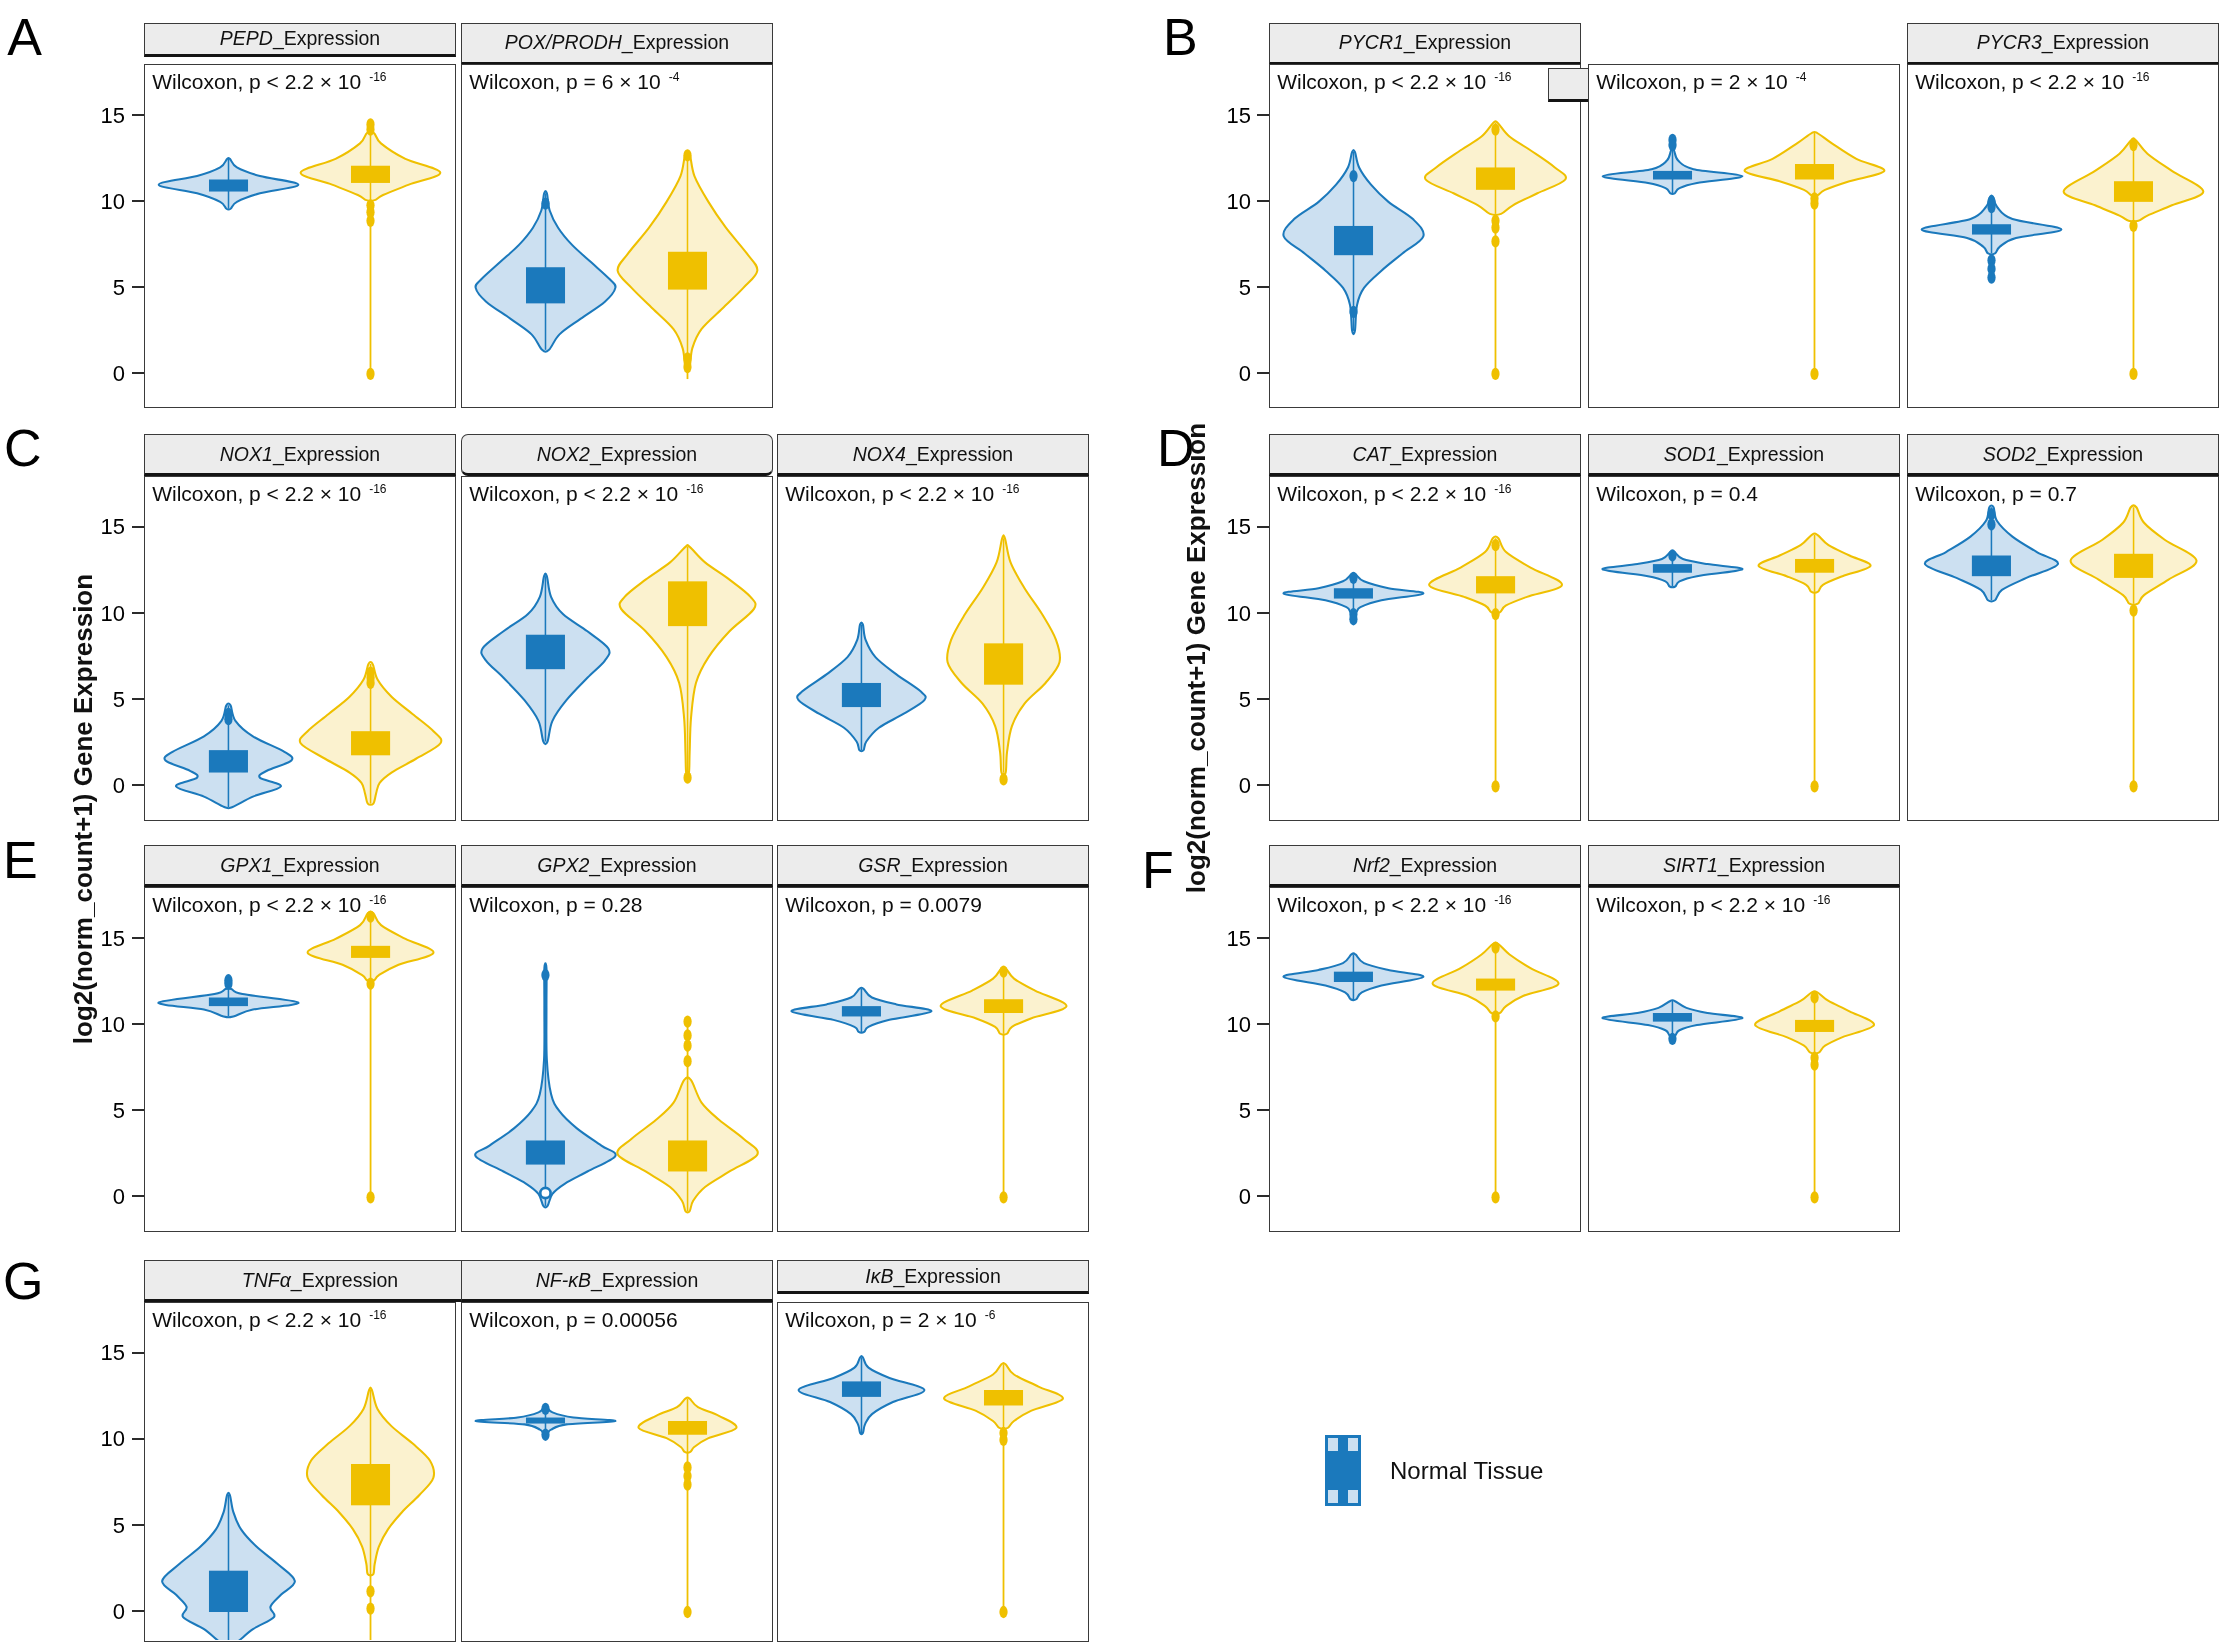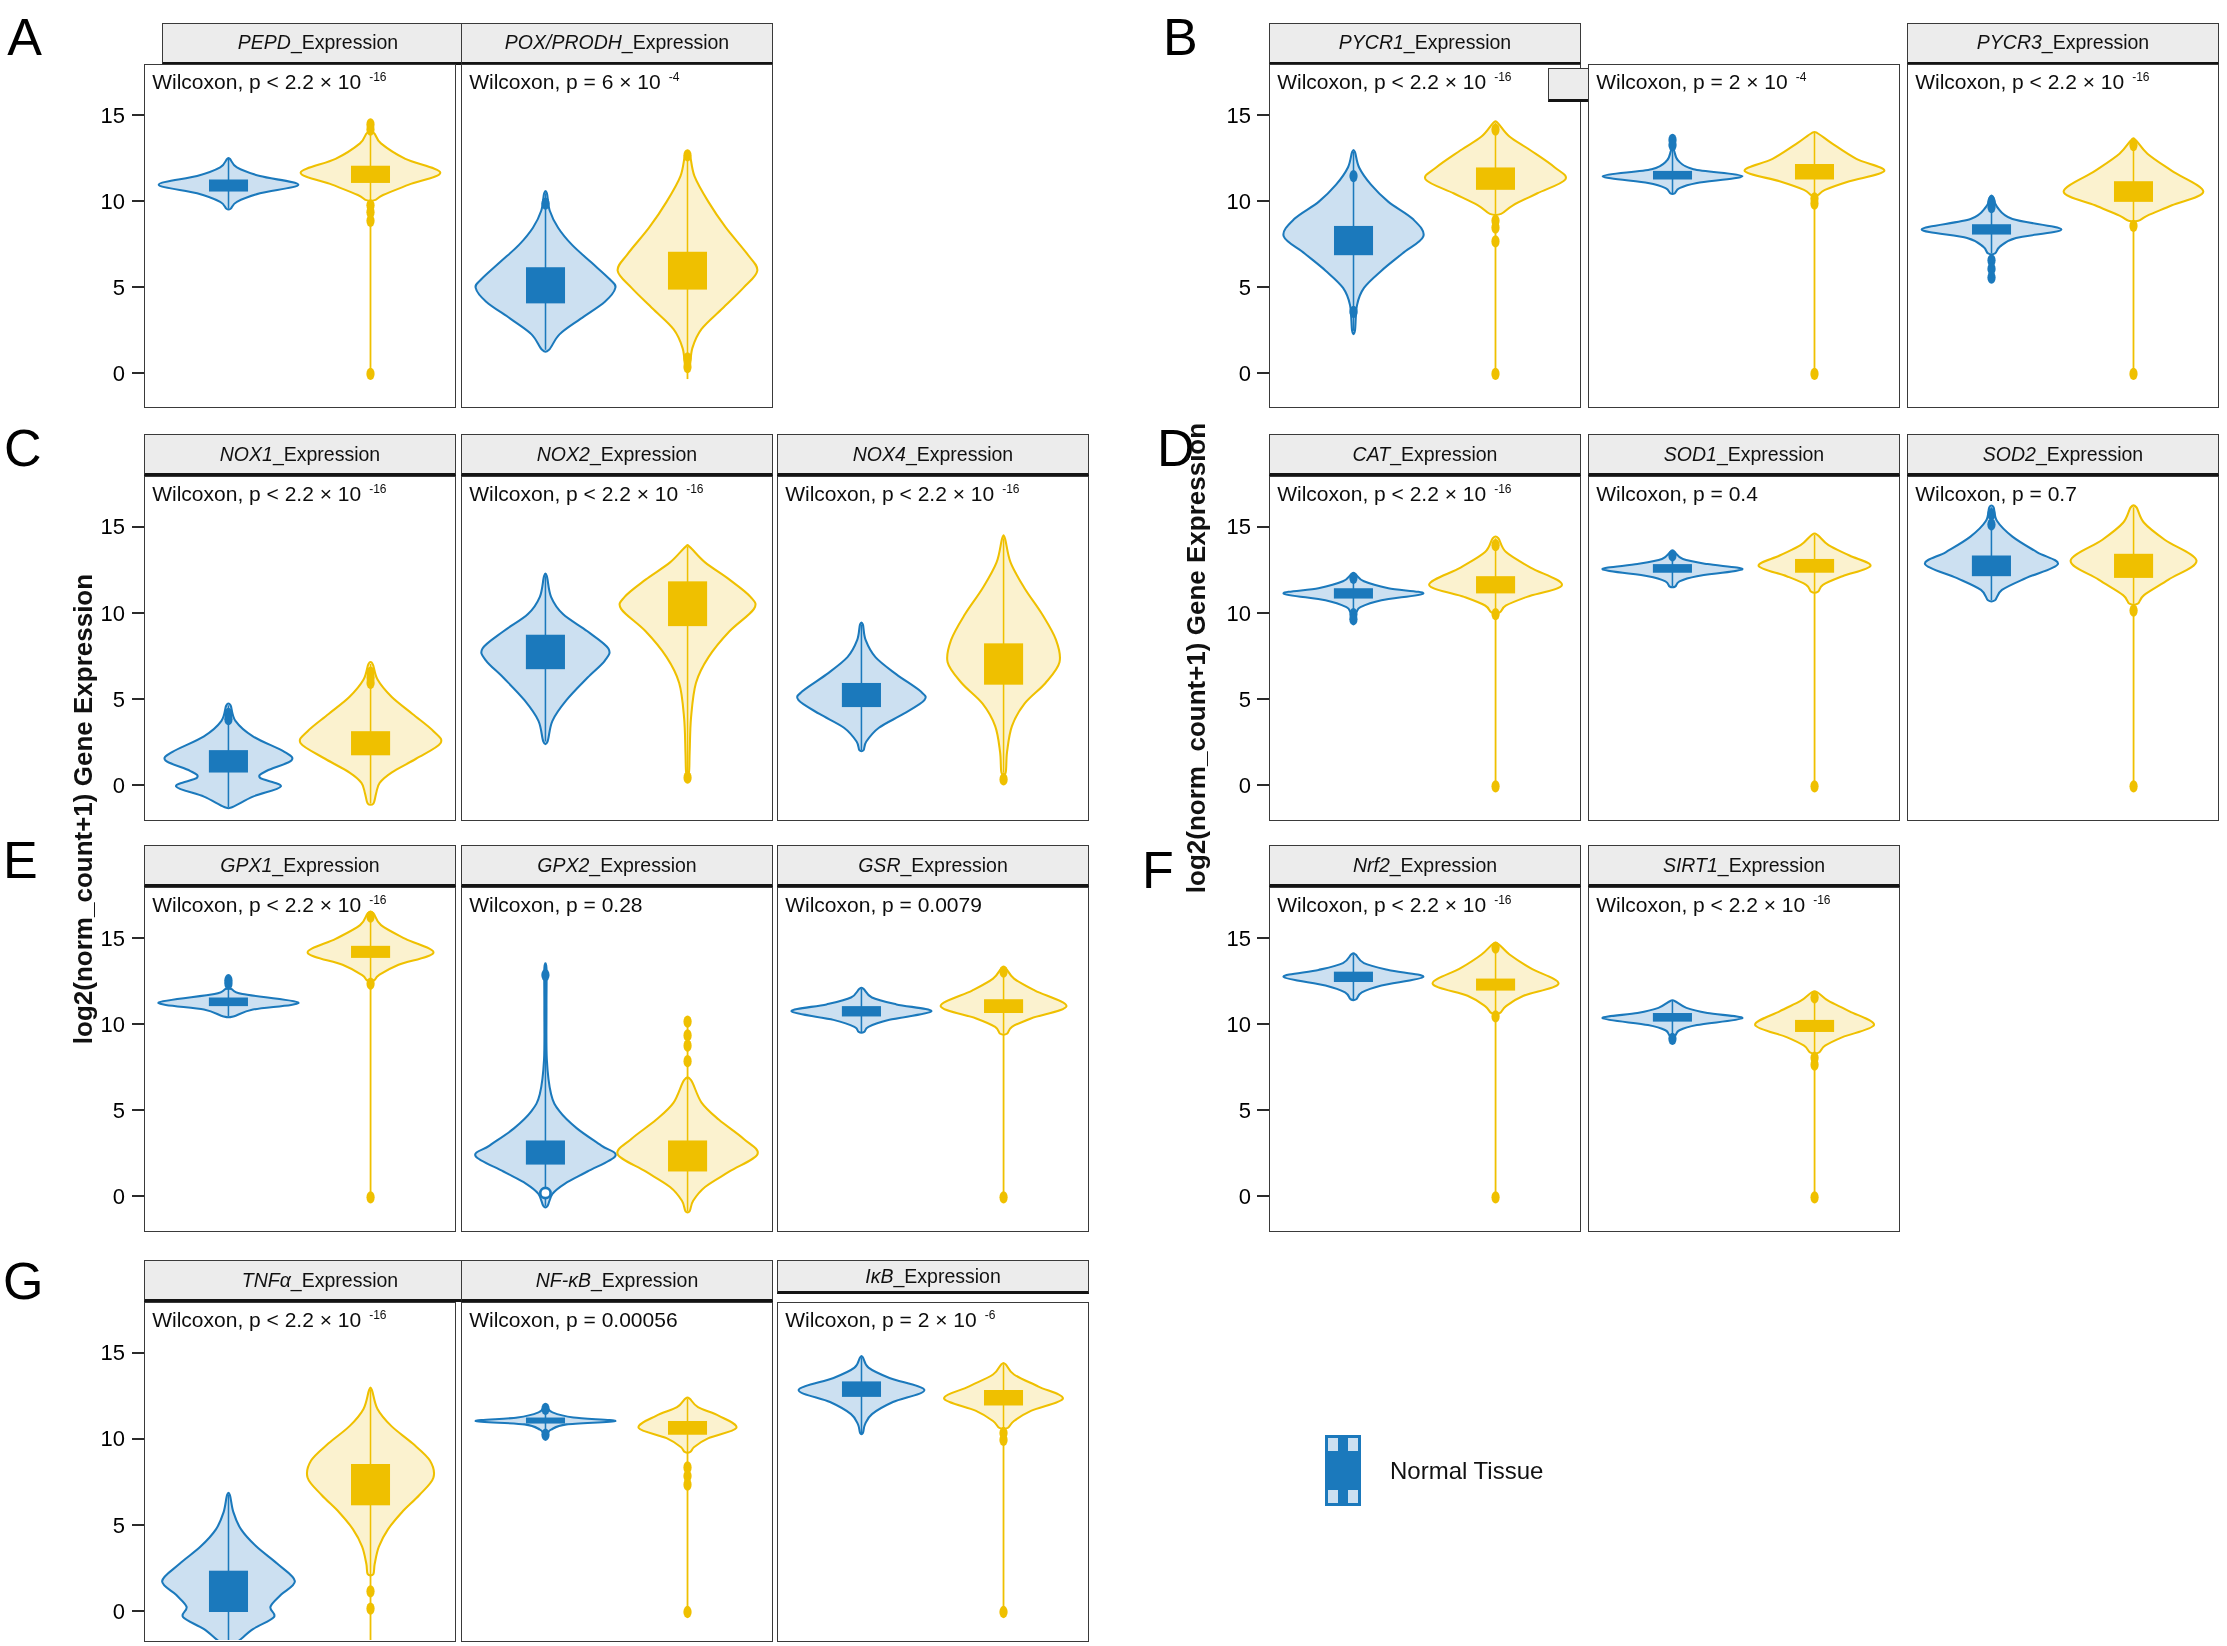--- a/index.html
+++ b/index.html
@@ -42,21 +42,21 @@
 
   <div id="charts">
       <div class="tick-label" style="left: 78px; top: 102px;">15</div>
       <div class="tick-mark" style="left: 132px; top: 114px; width: 12.3px;"></div>
       <div class="tick-label" style="left: 78px; top: 188px;">10</div>
       <div class="tick-mark" style="left: 132px; top: 200px; width: 12.3px;"></div>
       <div class="tick-label" style="left: 78px; top: 274px;">5</div>
       <div class="tick-mark" style="left: 132px; top: 286px; width: 12.3px;"></div>
       <div class="tick-label" style="left: 78px; top: 360px;">0</div>
       <div class="tick-mark" style="left: 132px; top: 372px; width: 12.3px;"></div>
-      <div class="strip" style="left: 144px; top: 22.6px; width: 312px; height: 42px; margin-left: 18px;">
+      <div class="strip" style="left: 144px; top: 22.6px; width: 312px; height: 34px;">
         <span class="gene">PEPD</span>
         <span>_Expression</span>
       </div>
       <div class="plot" style="left: 144px; top: 64px; width: 312px; height: 344px;">
         <svg width="309" height="341" viewBox="0 0 601 664">
           <path d="M165.0,182.8C168.2,185.5 168.8,193.9 178.6,199.5C188.3,205.1 203.5,210.7 223.5,216.3C243.4,221.8 298.3,227.4 298.3,233.0C298.3,238.6 243.4,244.2 223.5,249.8C203.5,255.3 188.1,261.5 178.6,266.5C169.1,271.5 169.8,277.7 166.4,279.9C163.0,282.1 161.6,282.1 158.2,279.9C154.8,277.7 155.5,271.5 146.0,266.5C136.4,261.5 121.0,255.3 101.1,249.8C81.1,244.2 26.3,238.6 26.3,233.0C26.3,227.4 81.1,221.8 101.1,216.3C121.0,210.7 136.2,205.1 146.0,199.5C155.7,193.9 156.4,185.5 159.6,182.8C162.7,180.0 161.8,180.0 165.0,182.8Z" fill="#CCE0F1" stroke="#1B79BC" stroke-width="4"></path>
           <line x1="162.27" y1="182.75" x2="162.27" y2="279.9" stroke="#1B79BC" stroke-width="3"></line>
           <rect x="124.27000000000001" y="222.95" width="76" height="23.450000000000035" fill="#1B79BC"></rect>
           <path d="M445.5,132.5C450.1,135.8 448.9,144.2 459.1,152.6C469.3,161.0 487.5,173.3 506.7,182.8C526.0,192.2 573.6,201.2 574.7,209.6C575.9,217.9 532.1,225.7 513.5,233.0C494.9,240.3 474.3,248.1 463.2,253.1C452.1,258.1 452.3,261.5 446.9,263.1C441.4,264.8 436.0,264.8 430.6,263.1C425.1,261.5 425.4,258.1 414.2,253.1C403.1,248.1 382.5,240.3 363.9,233.0C345.3,225.7 301.6,217.9 302.7,209.6C303.9,201.2 351.5,192.2 370.7,182.8C390.0,173.3 408.1,161.0 418.3,152.6C428.5,144.2 427.4,135.8 431.9,132.5C436.5,129.2 441.0,129.2 445.5,132.5Z" fill="#FBF2CF" stroke="#EFC000" stroke-width="4"></path>
           <line x1="438.72999999999996" y1="132.5" x2="438.72999999999996" y2="263.15" stroke="#EFC000" stroke-width="3"></line>
@@ -188,21 +188,21 @@
           <rect x="124.27000000000001" y="531.1500000000001" width="76" height="43.550000000000004" fill="#1B79BC"></rect>
           <path d="M442.8,363.7C445.8,368.7 446.2,383.2 452.3,393.8C458.4,404.4 468.2,416.1 479.5,427.3C490.9,438.5 506.7,449.6 520.3,460.8C533.9,472.0 552.1,484.8 561.1,494.3C570.2,503.8 580.4,508.8 574.7,517.8C569.1,526.7 543.0,538.4 527.1,547.9C511.3,557.4 491.3,566.9 479.5,574.7C467.7,582.5 461.4,588.1 456.4,594.8C451.4,601.5 451.6,608.2 449.6,614.9C447.6,621.6 446.9,631.6 444.2,635.0C441.4,638.4 436.0,638.4 433.3,635.0C430.6,631.6 429.9,621.6 427.8,614.9C425.8,608.2 426.0,601.5 421.0,594.8C416.1,588.1 409.7,582.5 397.9,574.7C386.1,566.9 366.2,557.4 350.3,547.9C334.5,538.4 308.4,526.7 302.7,517.8C297.1,508.8 307.3,503.8 316.3,494.3C325.4,484.8 343.5,472.0 357.1,460.8C370.7,449.6 386.6,438.5 397.9,427.3C409.3,416.1 419.0,404.4 425.1,393.8C431.2,383.2 431.7,368.7 434.6,363.7C437.6,358.6 439.9,358.6 442.8,363.7Z" fill="#FBF2CF" stroke="#EFC000" stroke-width="4"></path>
           <line x1="438.72999999999996" y1="363.65000000000003" x2="438.72999999999996" y2="635" stroke="#EFC000" stroke-width="3"></line>
           <ellipse cx="438.72999999999996" cy="380.40000000000003" rx="8" ry="12" fill="#EFC000"></ellipse>
           <ellipse cx="438.72999999999996" cy="390.45" rx="8" ry="12" fill="#EFC000"></ellipse>
           <ellipse cx="438.72999999999996" cy="400.5" rx="8" ry="12" fill="#EFC000"></ellipse>
           <rect x="400.72999999999996" y="494.3" width="76" height="46.900000000000006" fill="#EFC000"></rect>
         </svg>
         <div class="plabel"><span>Wilcoxon, p &lt; 2.2 × 10</span><sup>-16</sup></div>
       </div>
-      <div class="strip" style="left: 461px; top: 434px; width: 312px; height: 42px;">
+      <div class="strip" style="left: 461px; top: 434px; width: 312px; height: 42px; border-radius: 7px;">
         <span class="gene">NOX2</span>
         <span>_Expression</span>
       </div>
       <div class="plot" style="left: 461px; top: 476px; width: 312px; height: 345px;">
         <svg width="309" height="342" viewBox="0 0 601 665">
           <path d="M165.0,192.8C167.3,199.5 167.9,220.7 173.2,233.0C178.4,245.3 184.5,255.3 196.3,266.5C208.1,277.7 229.1,288.8 243.9,300.0C258.6,311.2 279.0,324.0 284.7,333.5C290.3,343.0 284.7,347.5 277.9,356.9C271.1,366.4 256.3,377.6 243.9,390.4C231.4,403.3 214.4,420.0 203.1,434.0C191.7,448.0 182.0,460.8 175.9,474.2C169.8,487.6 169.3,507.7 166.4,514.4C163.4,521.1 161.1,521.1 158.2,514.4C155.2,507.7 154.8,487.6 148.7,474.2C142.6,460.8 132.8,448.0 121.5,434.0C110.1,420.0 93.1,403.3 80.7,390.4C68.2,377.6 53.5,366.4 46.7,356.9C39.9,347.5 34.2,343.0 39.9,333.5C45.5,324.0 65.9,311.2 80.7,300.0C95.4,288.8 116.5,277.7 128.3,266.5C140.1,255.3 146.2,245.3 151.4,233.0C156.6,220.7 157.3,199.5 159.6,192.8C161.8,186.1 162.7,186.1 165.0,192.8Z" fill="#CCE0F1" stroke="#1B79BC" stroke-width="4"></path>
           <line x1="162.27" y1="192.8" x2="162.27" y2="514.4000000000001" stroke="#1B79BC" stroke-width="3"></line>
           <rect x="124.27000000000001" y="306.7" width="76" height="67.00000000000003" fill="#1B79BC"></rect>
           <path d="M442.8,135.8C449.2,140.9 459.8,155.4 472.7,166.0C485.6,176.6 505.6,188.3 520.3,199.5C535.1,210.7 553.2,223.5 561.1,233.0C569.1,242.5 574.7,245.3 567.9,256.4C561.1,267.6 535.1,284.4 520.3,300.0C505.6,315.6 490.4,333.5 479.5,350.3C468.6,367.0 460.7,381.0 455.0,400.5C449.4,420.0 447.6,445.2 445.5,467.5C443.5,489.8 443.5,516.6 442.8,534.5C442.1,552.4 442.6,568.0 441.4,574.7C440.3,581.4 437.1,581.4 436.0,574.7C434.9,568.0 435.3,552.4 434.6,534.5C434.0,516.6 434.0,489.8 431.9,467.5C429.9,445.2 428.1,420.0 422.4,400.5C416.7,381.0 408.8,367.0 397.9,350.3C387.0,333.5 371.9,315.6 357.1,300.0C342.4,284.4 316.3,267.6 309.5,256.4C302.7,245.3 308.4,242.5 316.3,233.0C324.3,223.5 342.4,210.7 357.1,199.5C371.9,188.3 391.8,176.6 404.7,166.0C417.6,155.4 428.3,140.9 434.6,135.8C441.0,130.8 436.5,130.8 442.8,135.8Z" fill="#FBF2CF" stroke="#EFC000" stroke-width="4"></path>
           <line x1="438.72999999999996" y1="135.85" x2="438.72999999999996" y2="574.7" stroke="#EFC000" stroke-width="3"></line>

